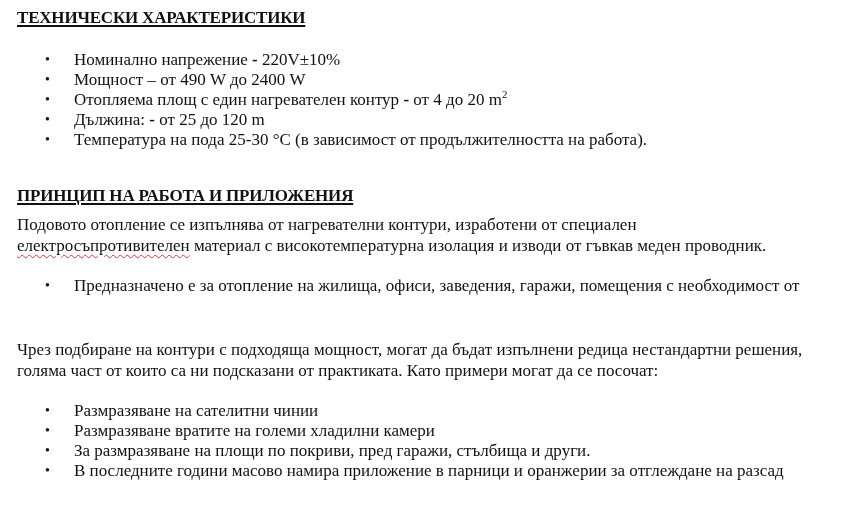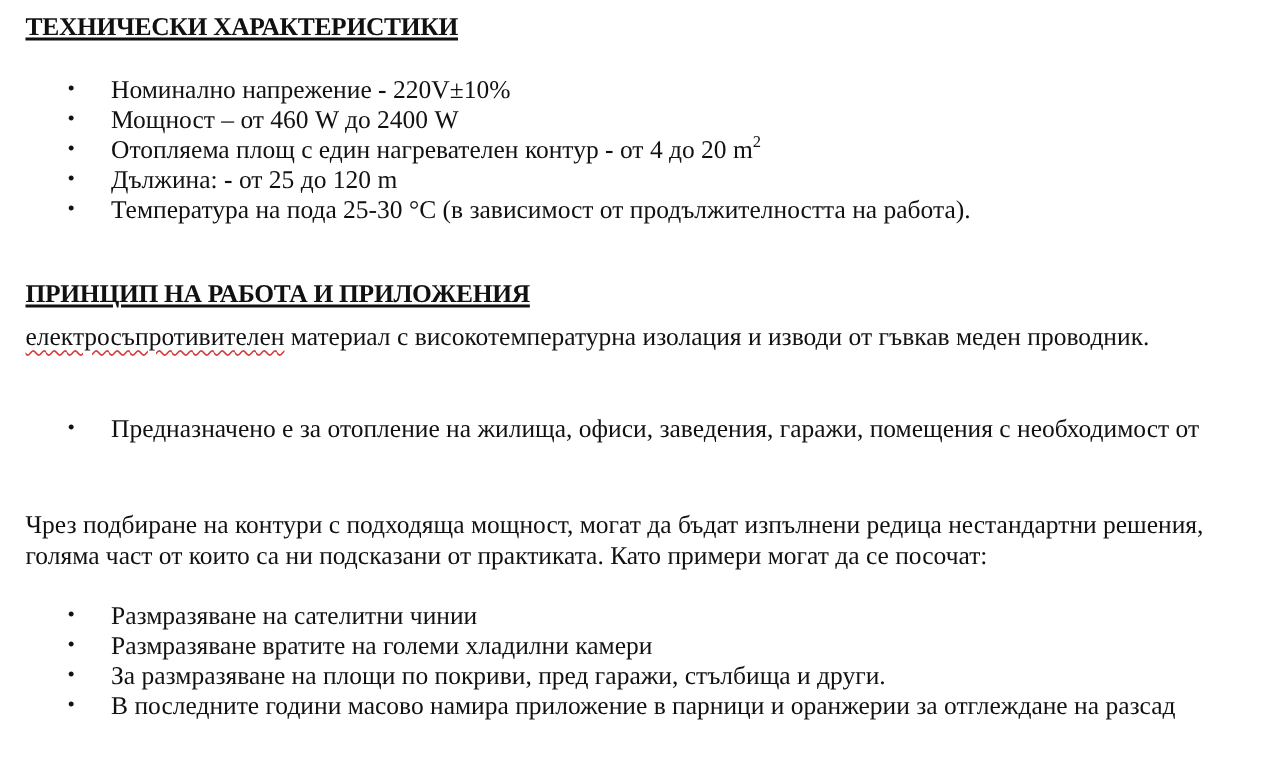--- a/index.html
+++ b/index.html
@@ -90,39 +90,40 @@
 
   <h2 class="heading h1">ТЕХНИЧЕСКИ ХАРАКТЕРИСТИКИ</h2>
 
   <ul class="bullets list1">
     <li>
       <span class="bullet">•</span>
       <span>Номинално напрежение </span><span class="b">-</span><span> 220V±10%</span>
     </li>
     <li>
       <span class="bullet">•</span>
-      <span>Мощност – от 460 W до 2400 W</span>
+      <span>Мощност – от 490 W до 2400 W</span>
     </li>
     <li>
       <span class="bullet">•</span>
       <span>Отопляема площ с един нагревателен контур </span><span class="b">-</span><span> от 4 до 20 m</span><sup>2</sup>
     </li>
     <li>
       <span class="bullet">•</span>
       <span>Дължина: </span><span class="b">-</span><span> от 25 до 120 m</span>
     </li>
     <li>
       <span class="bullet">•</span>
       <span>Температура на пода 25-30 °С (в зависимост от продължителността на работа).</span>
     </li>
   </ul>
 
   <h2 class="heading h2">ПРИНЦИП НА РАБОТА И ПРИЛОЖЕНИЯ</h2>
 
   <p class="para p1">
+    <span class="wrap-line">Подовото отопление се изпълнява от нагревателни контури, изработени от специален</span>
     <span class="wrap-line"><span class="spell">електросъпротивителен</span><span> материал с високотемпературна изолация и изводи от гъвкав меден проводник.</span></span>
   </p>
 
   <ul class="bullets list2">
     <li>
       <span class="bullet">•</span>
       <span class="wrap-line">Предназначено е за отопление на жилища, офиси, заведения, гаражи, помещения с необходимост от</span>
     </li>
   </ul>
 

